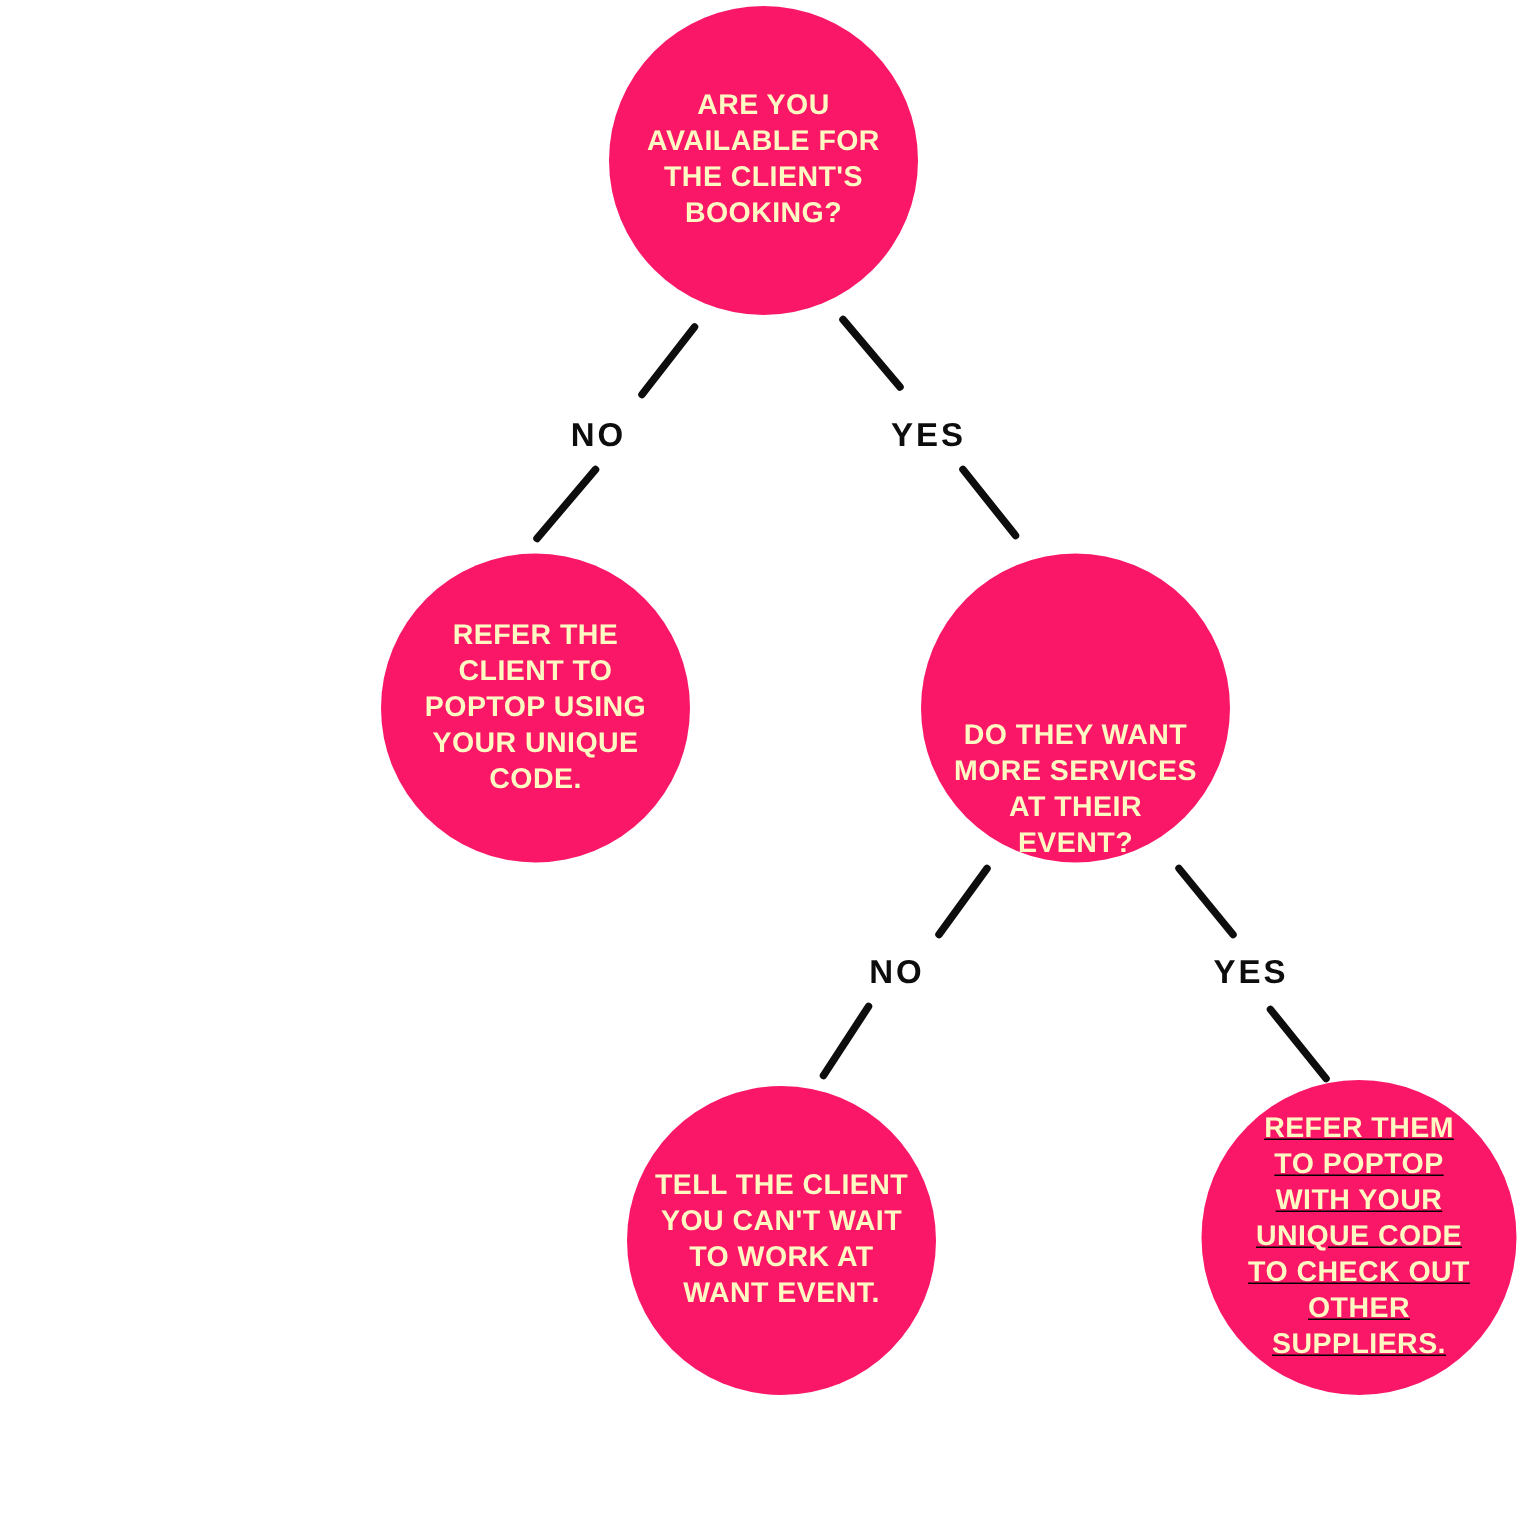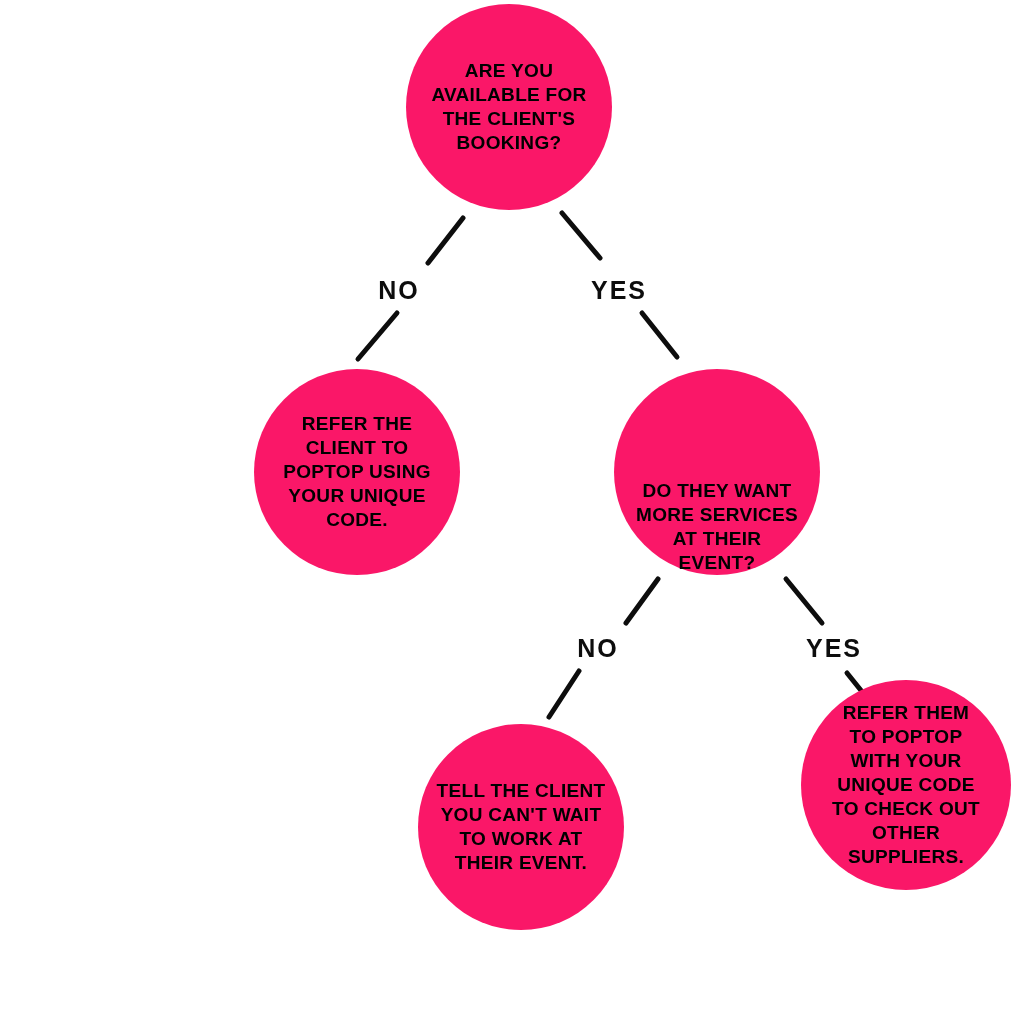--- a/index.html
+++ b/index.html
@@ -34,39 +34,39 @@
     border-radius: 50%;
     background: #fa1768;
     display: flex;
     align-items: center;
     justify-content: center;
     text-align: center;
     box-sizing: border-box;
     padding: 0 12px;
   }
   .node-text {
-    color: #000000;
+    color: #fef9c3;
     font-weight: 700;
     font-size: 19px;
     line-height: 24px;
     letter-spacing: 0.3px;
     white-space: pre-line;
   }
   .node-root          { left: 406px; top: 4px;   }
   .node-refer-client  { left: 254px; top: 369px; }
   .node-more-services { left: 614px; top: 369px; align-items: flex-end; }
   .node-tell-client   { left: 418px; top: 724px; }
-  .node-refer-them    { left: 801px; top: 680px; width: 210px; height: 210px; }
+  .node-refer-them    { left: 801px; top: 720px; width: 210px; height: 210px; text-decoration: underline; }
 
   .branch-label {
     position: absolute;
     transform: translate(-50%, -50%);
     color: #0d0d0d;
     font-weight: 700;
-    font-size: 25px;
+    font-size: 22px;
     letter-spacing: 2px;
     white-space: nowrap;
   }
   .label-no-1  { left: 399px; top: 290px; }
   .label-yes-1 { left: 619px; top: 290px; }
   .label-no-2  { left: 598px; top: 648px; }
   .label-yes-2 { left: 834px; top: 648px; }
 </style>
 </head>
 <body>
@@ -103,21 +103,21 @@
     <span class="node-text">DO THEY WANT
 MORE SERVICES
 AT THEIR
 EVENT?</span>
   </div>
 
   <div class="node node-tell-client">
     <span class="node-text">TELL THE CLIENT
 YOU CAN'T WAIT
 TO WORK AT
-THEIR EVENT.</span>
+WANT EVENT.</span>
   </div>
 
   <div class="node node-refer-them">
     <span class="node-text">REFER THEM
 TO POPTOP
 WITH YOUR
 UNIQUE CODE
 TO CHECK OUT
 OTHER
 SUPPLIERS.</span>

